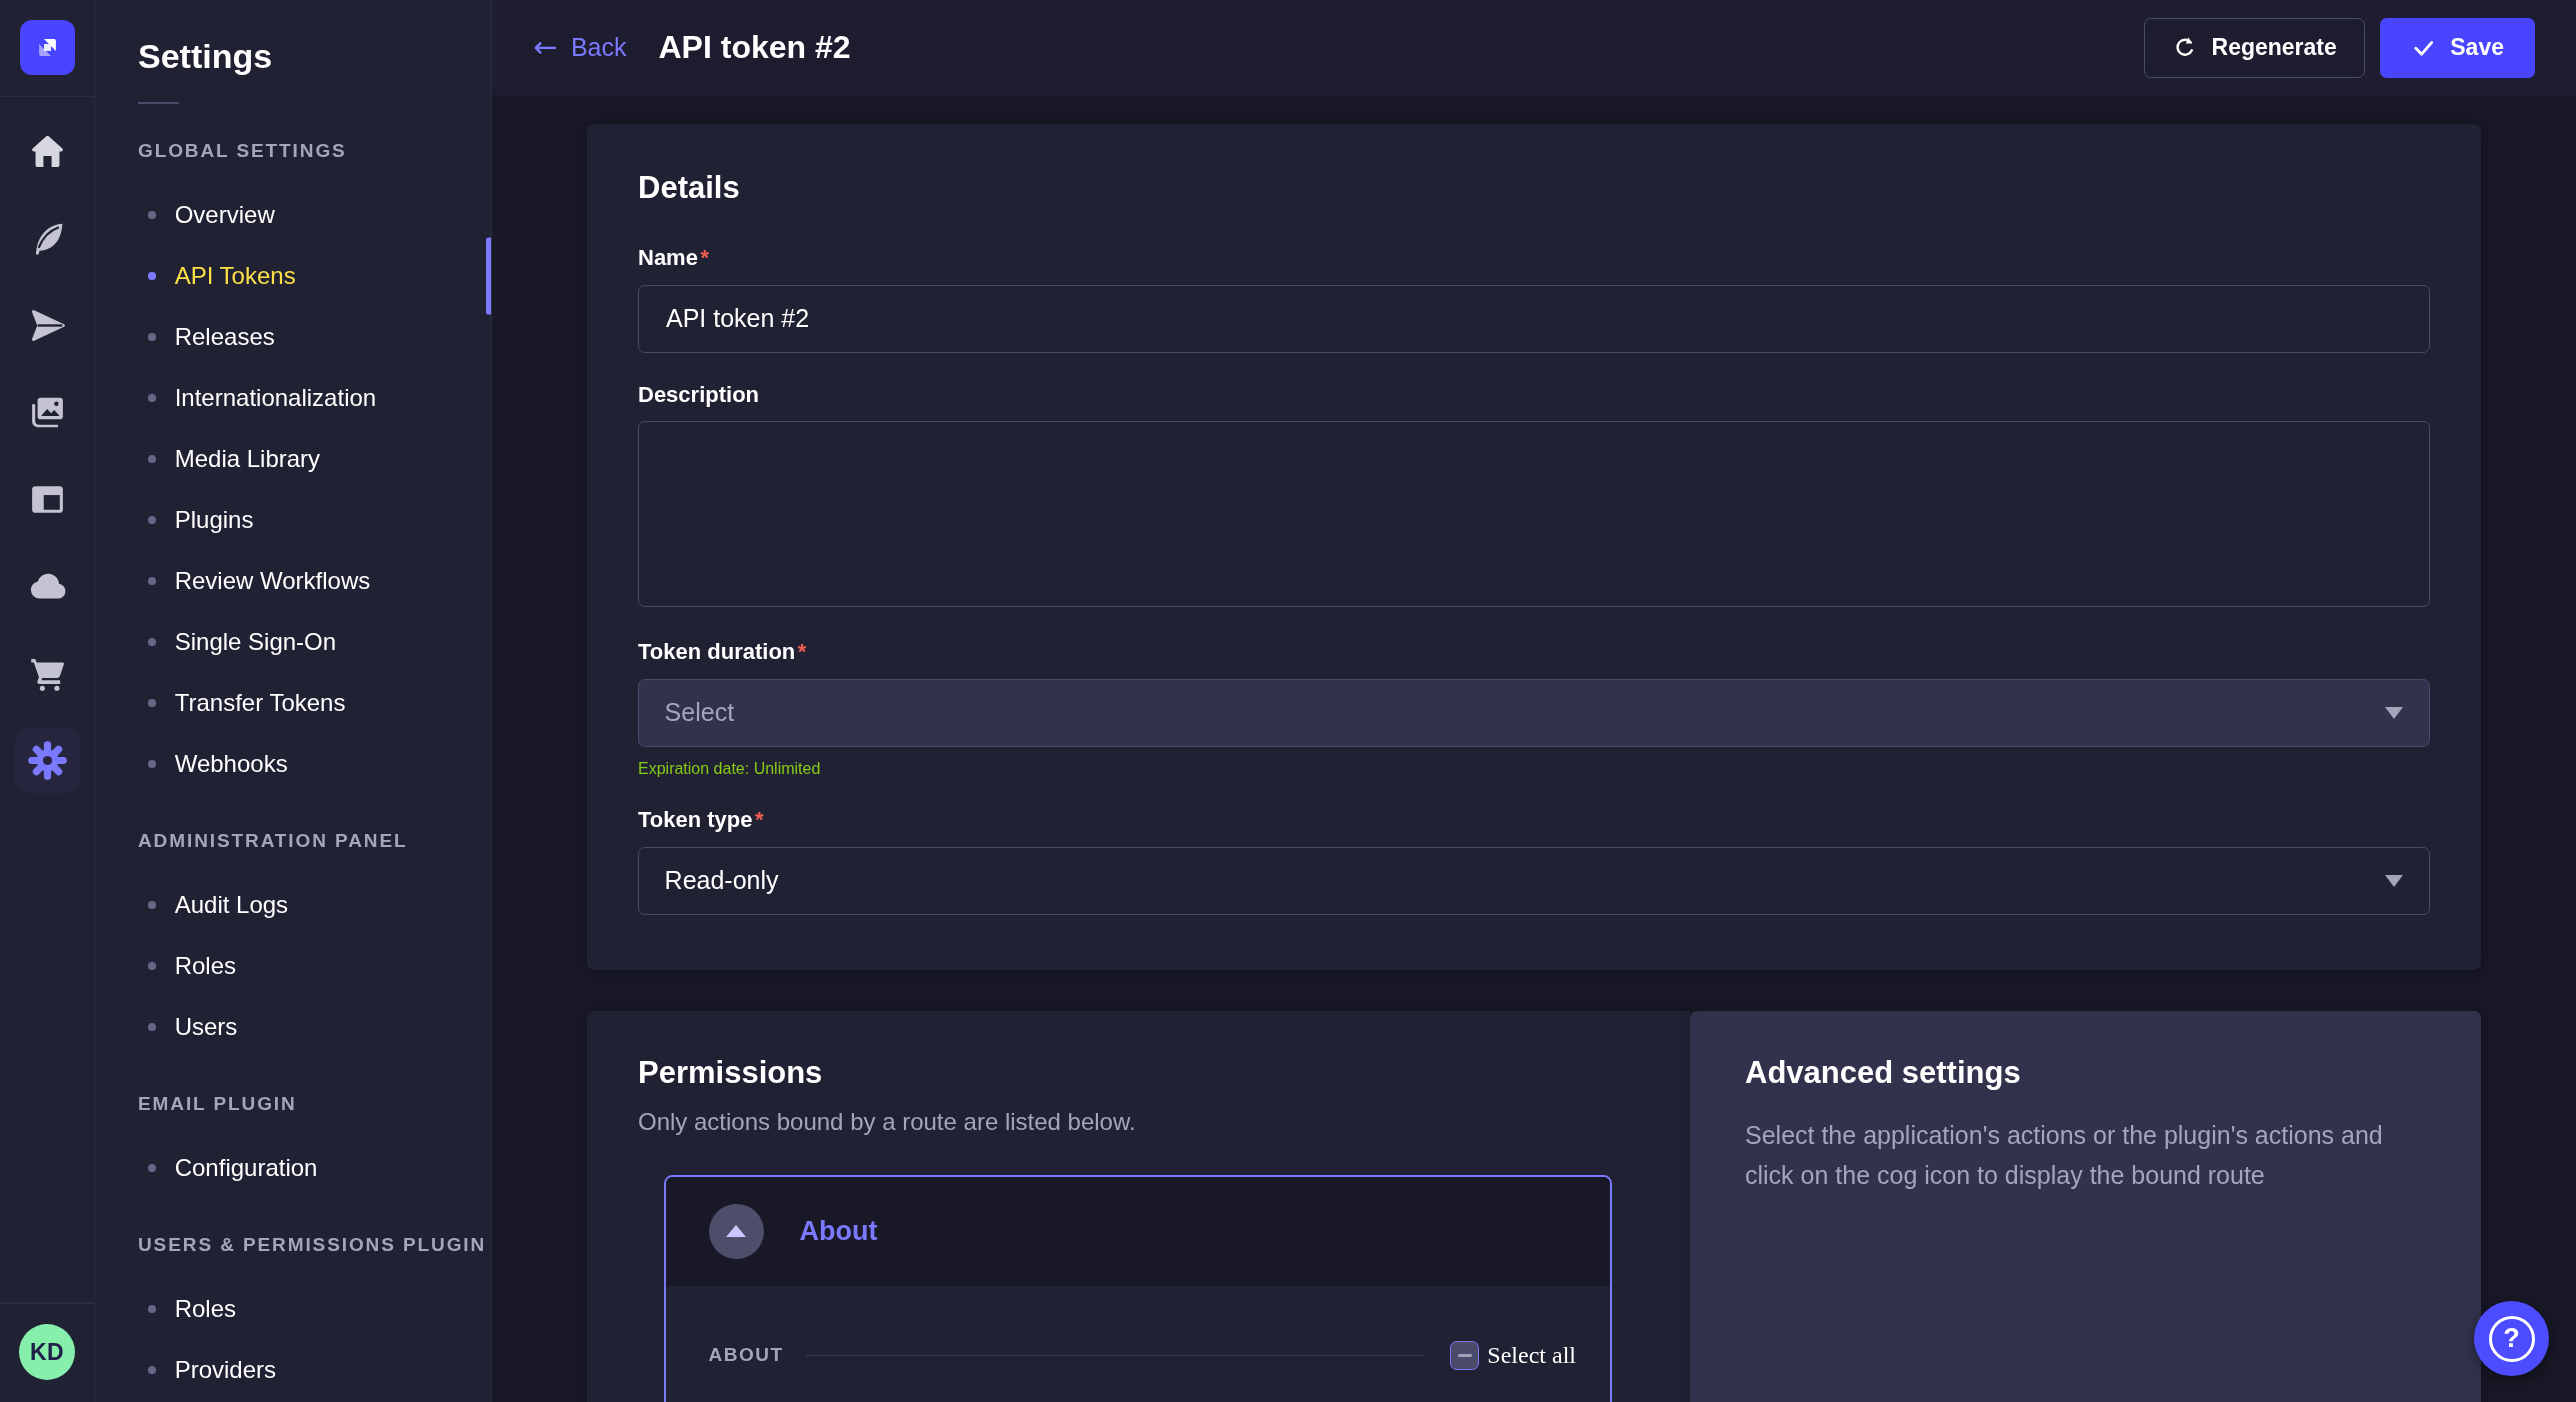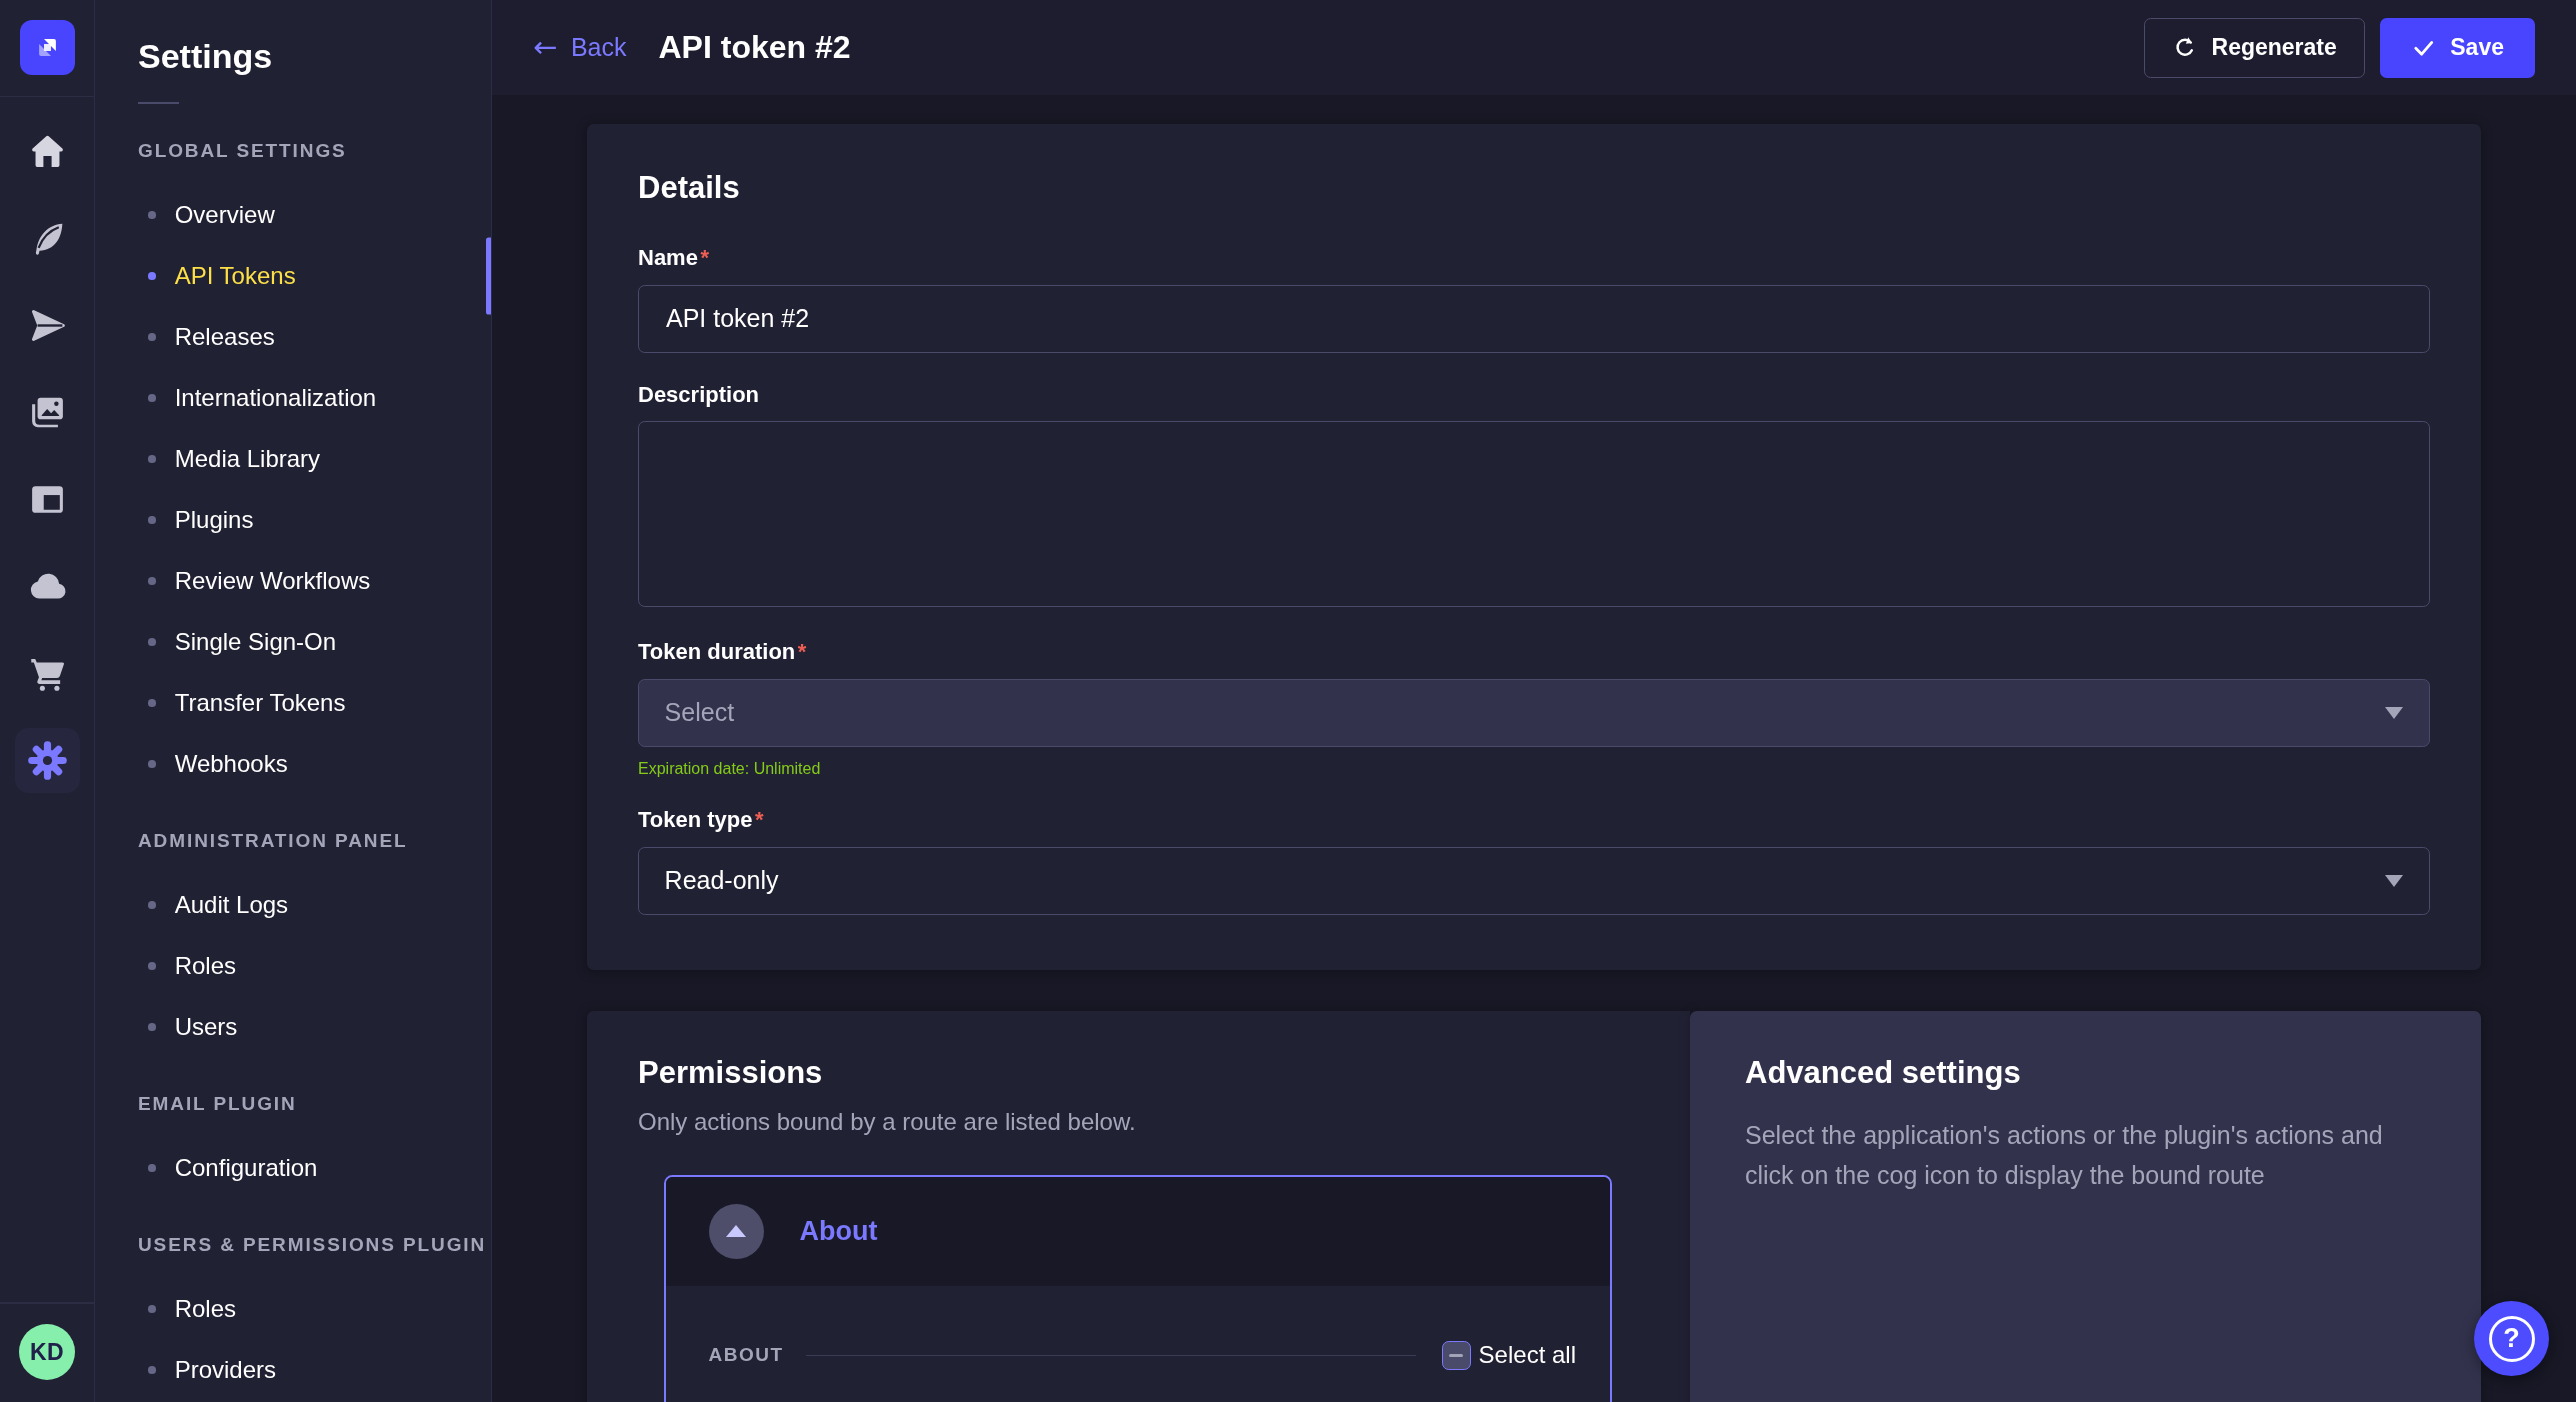--- a/index.html
+++ b/index.html
@@ -80,21 +80,21 @@
   .row-head { display:flex; align-items:center; }
   .mini-lbl { font-size:19px; font-weight:bold; letter-spacing:1.5px; color:#a5a5ba; flex:none; }
   .row-head .line { flex:1; height:1.7px; background:#3a3a55; margin:0 25.6px 0 22px; }
   .cb { width:29px; height:29px; border-radius:6.8px; flex:none; display:flex; align-items:center; justify-content:center; cursor:pointer; }
   .cb-un { background:#4a4a6a; border:1.7px solid #666687; }
   .cb-ind { background:#4a4a6a; border:1.7px solid #7b79ff; }
   .cb-ind .dash { width:13.6px; height:3.4px; border-radius:1.7px; background:#a3a3b8; }
   .cb-ck { background:#565674; border:1.7px solid #7b79ff; }
   .cb-ck svg { width:20.4px; height:20.4px; }
   .cb-lbl { font-size:24px; color:#ffffff; margin-left:19px; }
-  .sa-lbl { font-size:24px; color:#ffffff; margin-left:8px; flex:none; }
+  .sa-lbl { font-size:24px; color:#ffffff; margin-left:8px; flex:none;font-family:Liberation Serif, serif; }
   .cb-grid { display:grid; grid-template-columns:460px 1fr; row-gap:92px; margin-top:70px; }
   .cb-item { display:flex; align-items:center; }
   .acc-row { height:124px; display:flex; align-items:center; padding-left:45px; gap:36px; cursor:pointer; }
 
   .adv-card { flex:1; background:#32324d; border-radius:6.8px; padding:44px 55px; box-shadow:0 1.7px 12px rgba(0,0,0,.25); }
   .adv-txt { margin-top:24px; font-size:25px; line-height:1.6; color:#a5a5ba; max-width:724px; }
 
   
   .help-fab { position:absolute; right:27px; bottom:25.6px; width:75px; height:75px; border-radius:50%; background:#4d4dff; display:flex; align-items:center; justify-content:center; cursor:pointer; box-shadow:0 3.4px 13.6px rgba(0,0,0,.4); border:none; }
   .help-ring { width:46px; height:46px; border:3.4px solid #ffffff; border-radius:50%; display:flex; align-items:center; justify-content:center; color:#ffffff; font-size:27px; font-weight:bold; }

